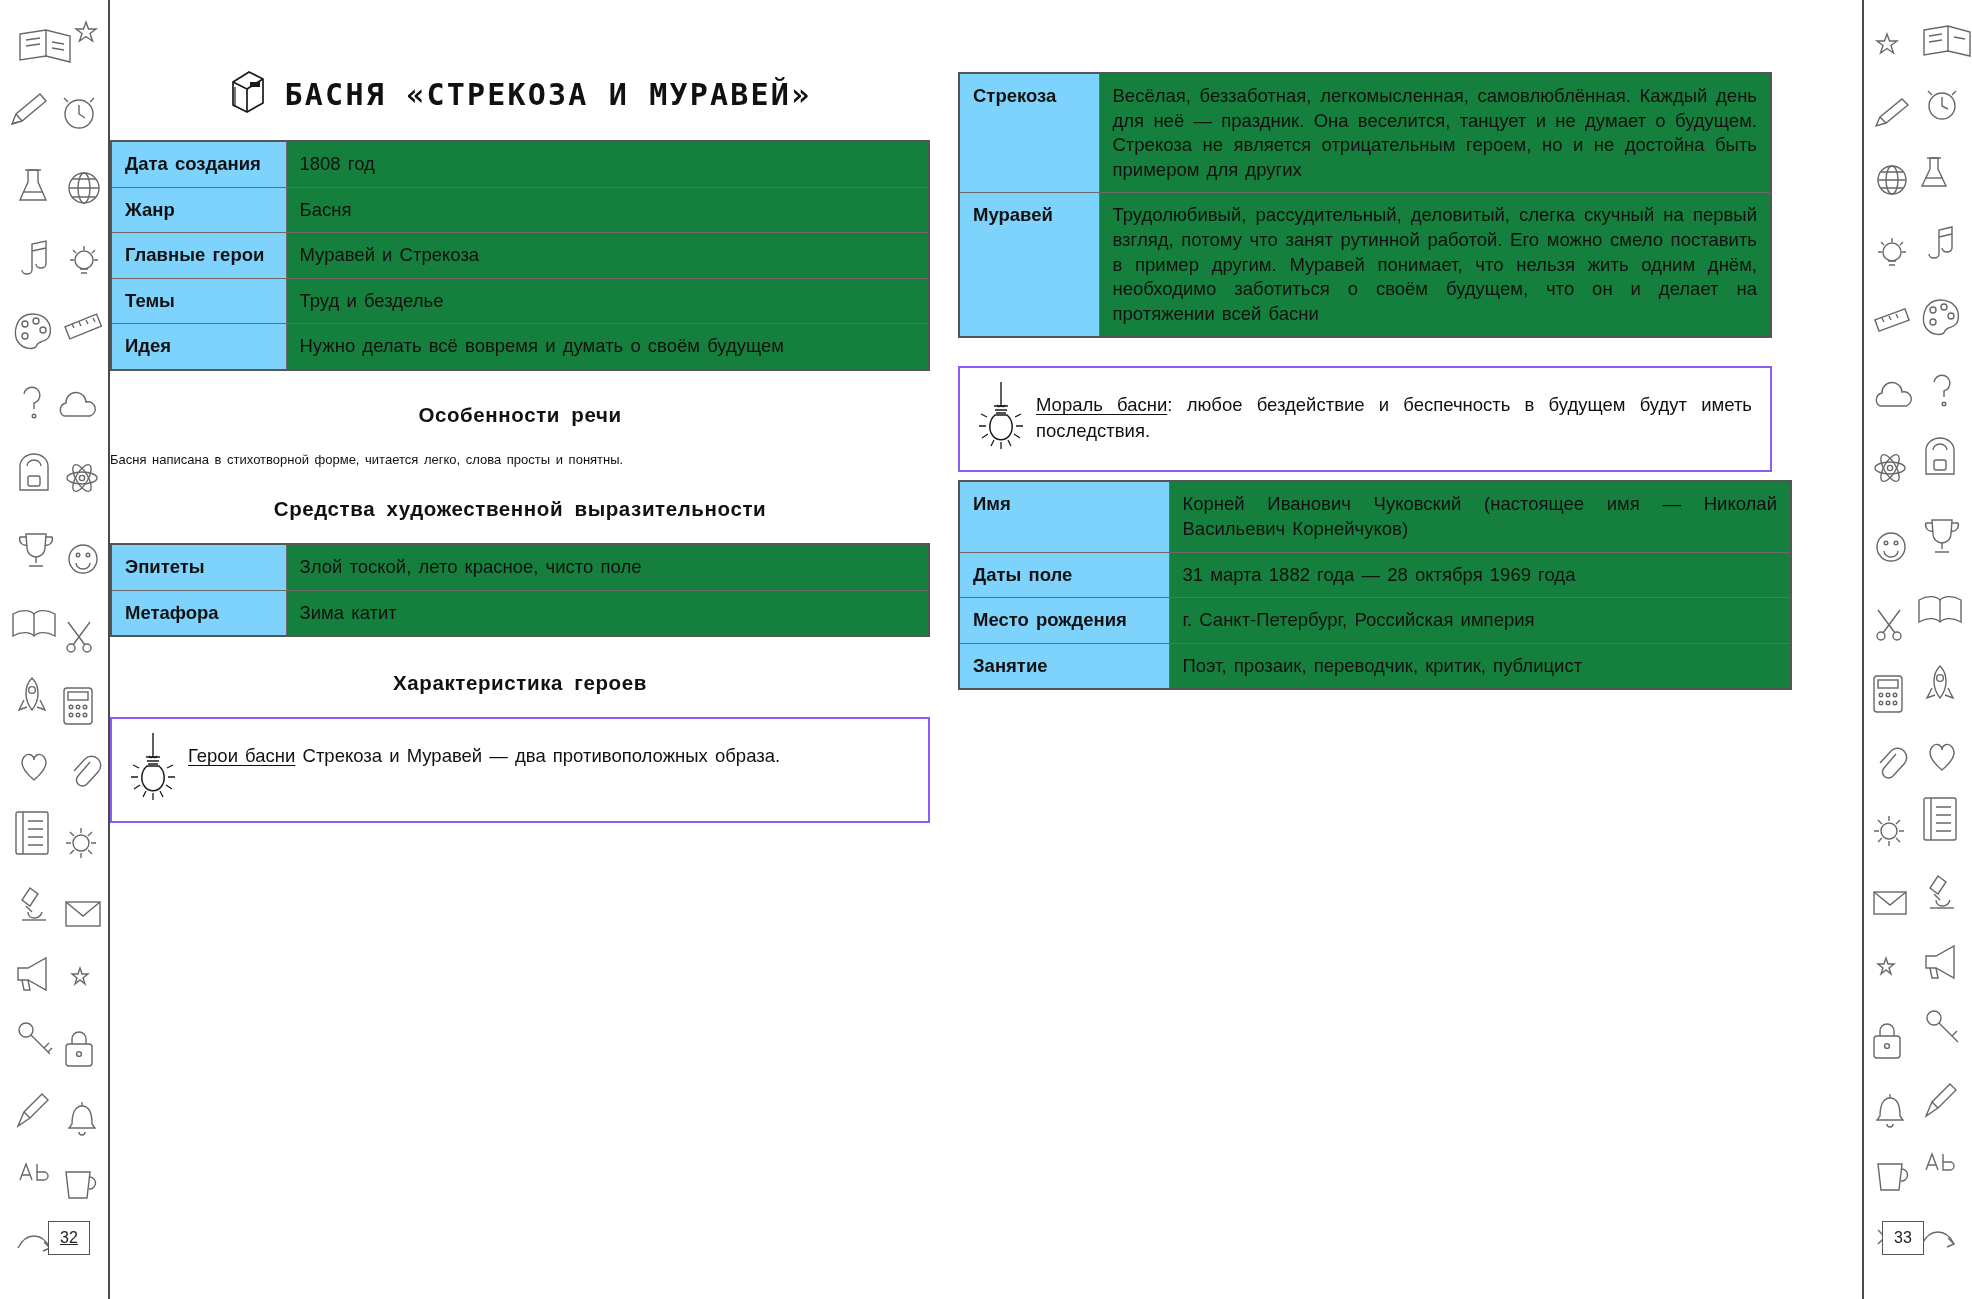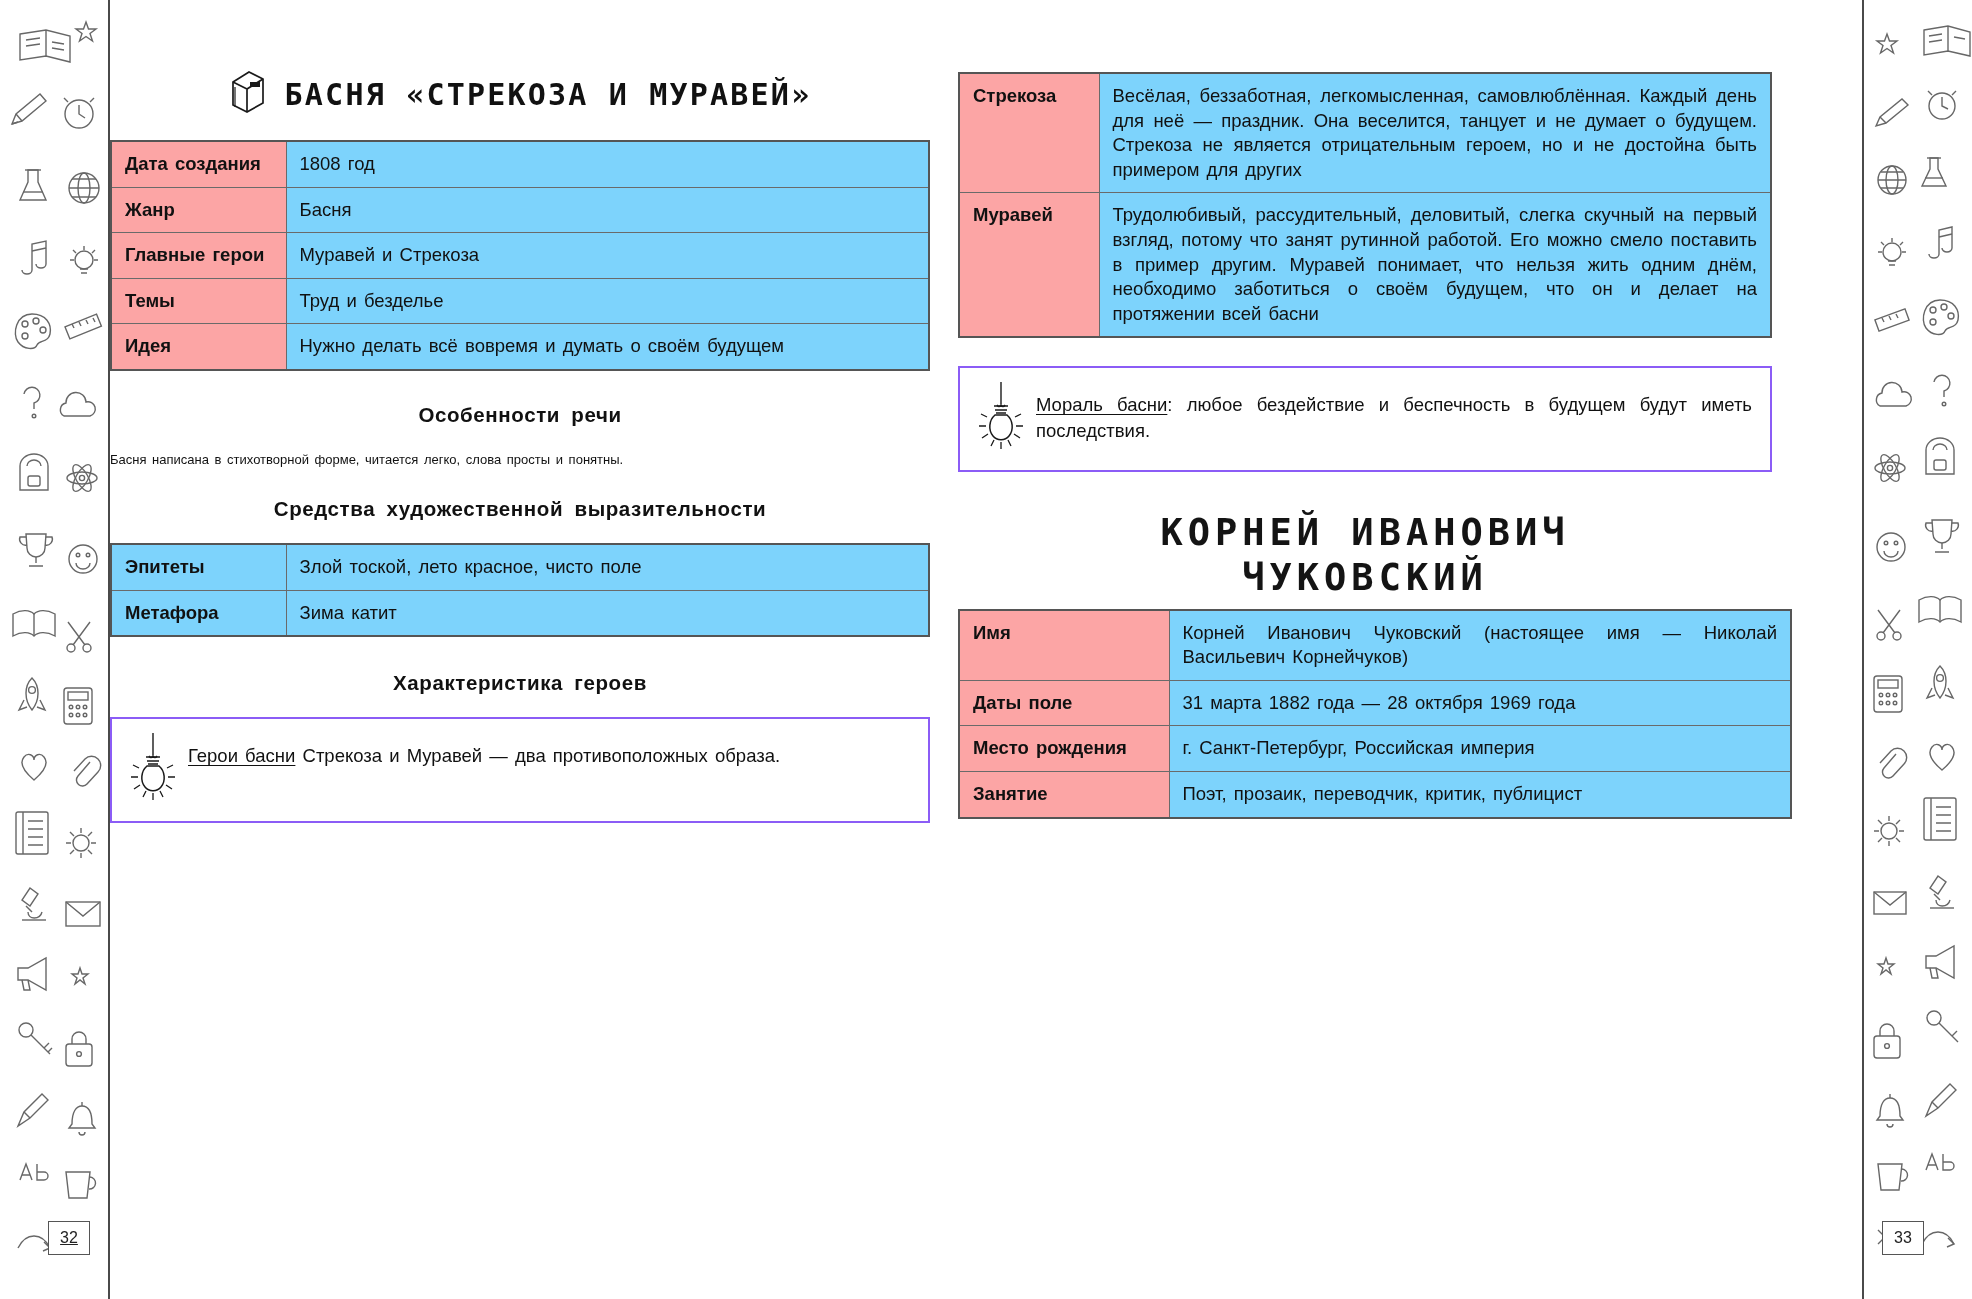--- a/index.html
+++ b/index.html
@@ -82,26 +82,26 @@
   table.tbl td{
     border:1px solid #6a6a6a;
     padding:10px 13px;
     font-size:18.5px;
     line-height:1.33;
     color:#111;
     vertical-align:top;
     word-spacing:2px;
   }
   td.keycell{
-    background:#fca5a5;
+    background:#7dd3fc;
     font-weight:700;
     word-spacing:5px;
   }
   td.keycell.plain{background:#7dd3fc;font-weight:700;word-spacing:2px;}
-  td.valcell{background:#7dd3fc;text-align:justify;text-justify:inter-word;}
+  td.valcell{background:#15803d;text-align:justify;text-justify:inter-word;}
   td.valcell.nojust{text-align:left;}
 
   
   .para{
     font-size:13px;line-height:1.4;color:#111;
     text-align:justify;text-justify:inter-word;
     word-spacing:2px;
   }
 
   
@@ -646,24 +646,20 @@
               <path d="M22 33 C16 38 15 48 20 54 C24 59 32 59 36 54 C41 48 40 38 34 33 Z" fill="#fff"></path>
               <path d="M24 23 Q26 26 28 23 Q30 26 32 23"></path>
               <path d="M8 32 L14 35 M6 44 L13 44 M9 56 L15 52 M48 32 L42 35 M50 44 L43 44 M47 56 L41 52 M18 64 L21 58 M28 67 L28 60 M38 64 L35 58" stroke-width="1.3"></path>
             </svg>
           </div>
           <div class="callout-text">
             <u>Мораль басни</u><span>: любое бездействие и беспечность в будущем будут иметь последствия.</span>
           </div>
         </div>
 
-        <div class="big-name" style="margin-top:38px;padding-right:90px;">
-          <div>Корней Иванович</div>
-          <div>Чуковский</div>
-        </div>
 
         <div style="margin-top:8px;padding-right:70px;">
           <table class="tbl">
             <colgroup>
                 <col style="width:210px">
                 <col>
               </colgroup>
             <tbody>
               <tr>
                 <td class="keycell">Имя</td>

